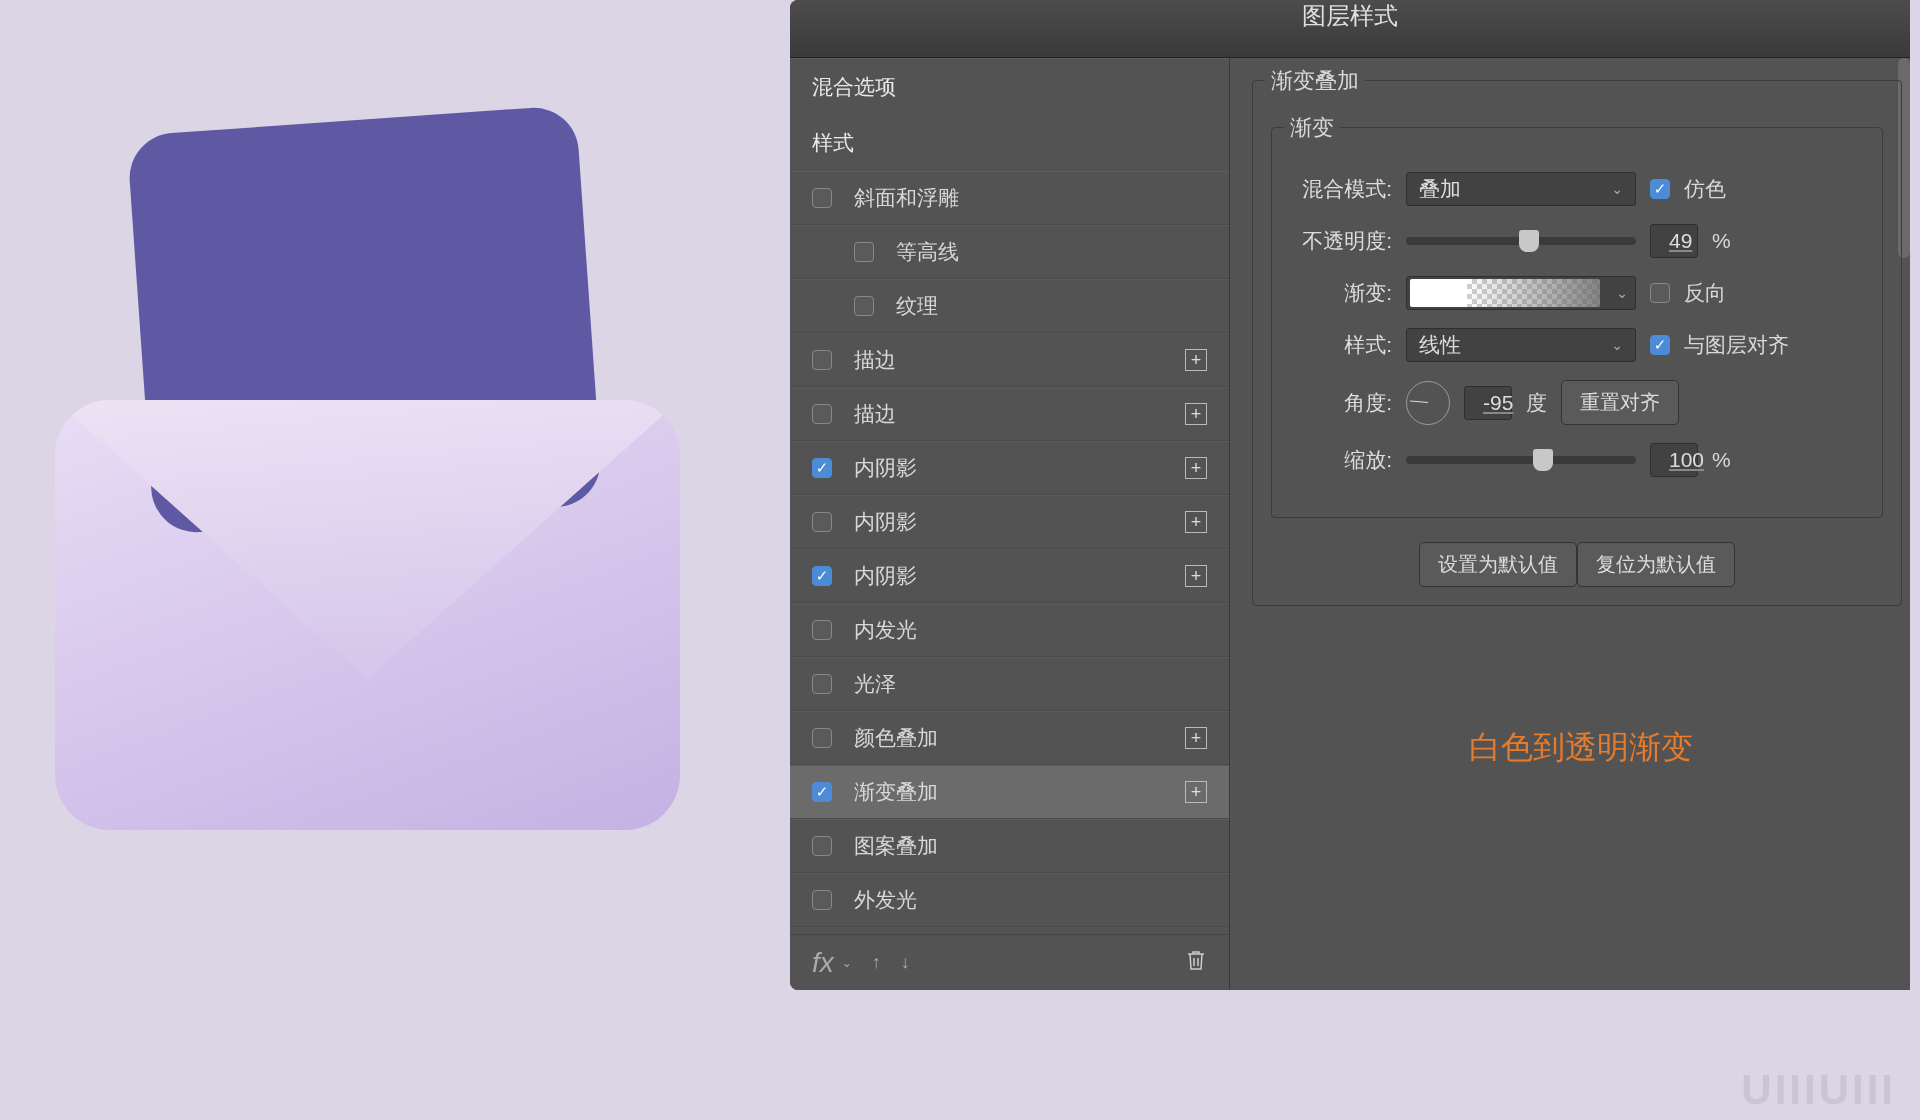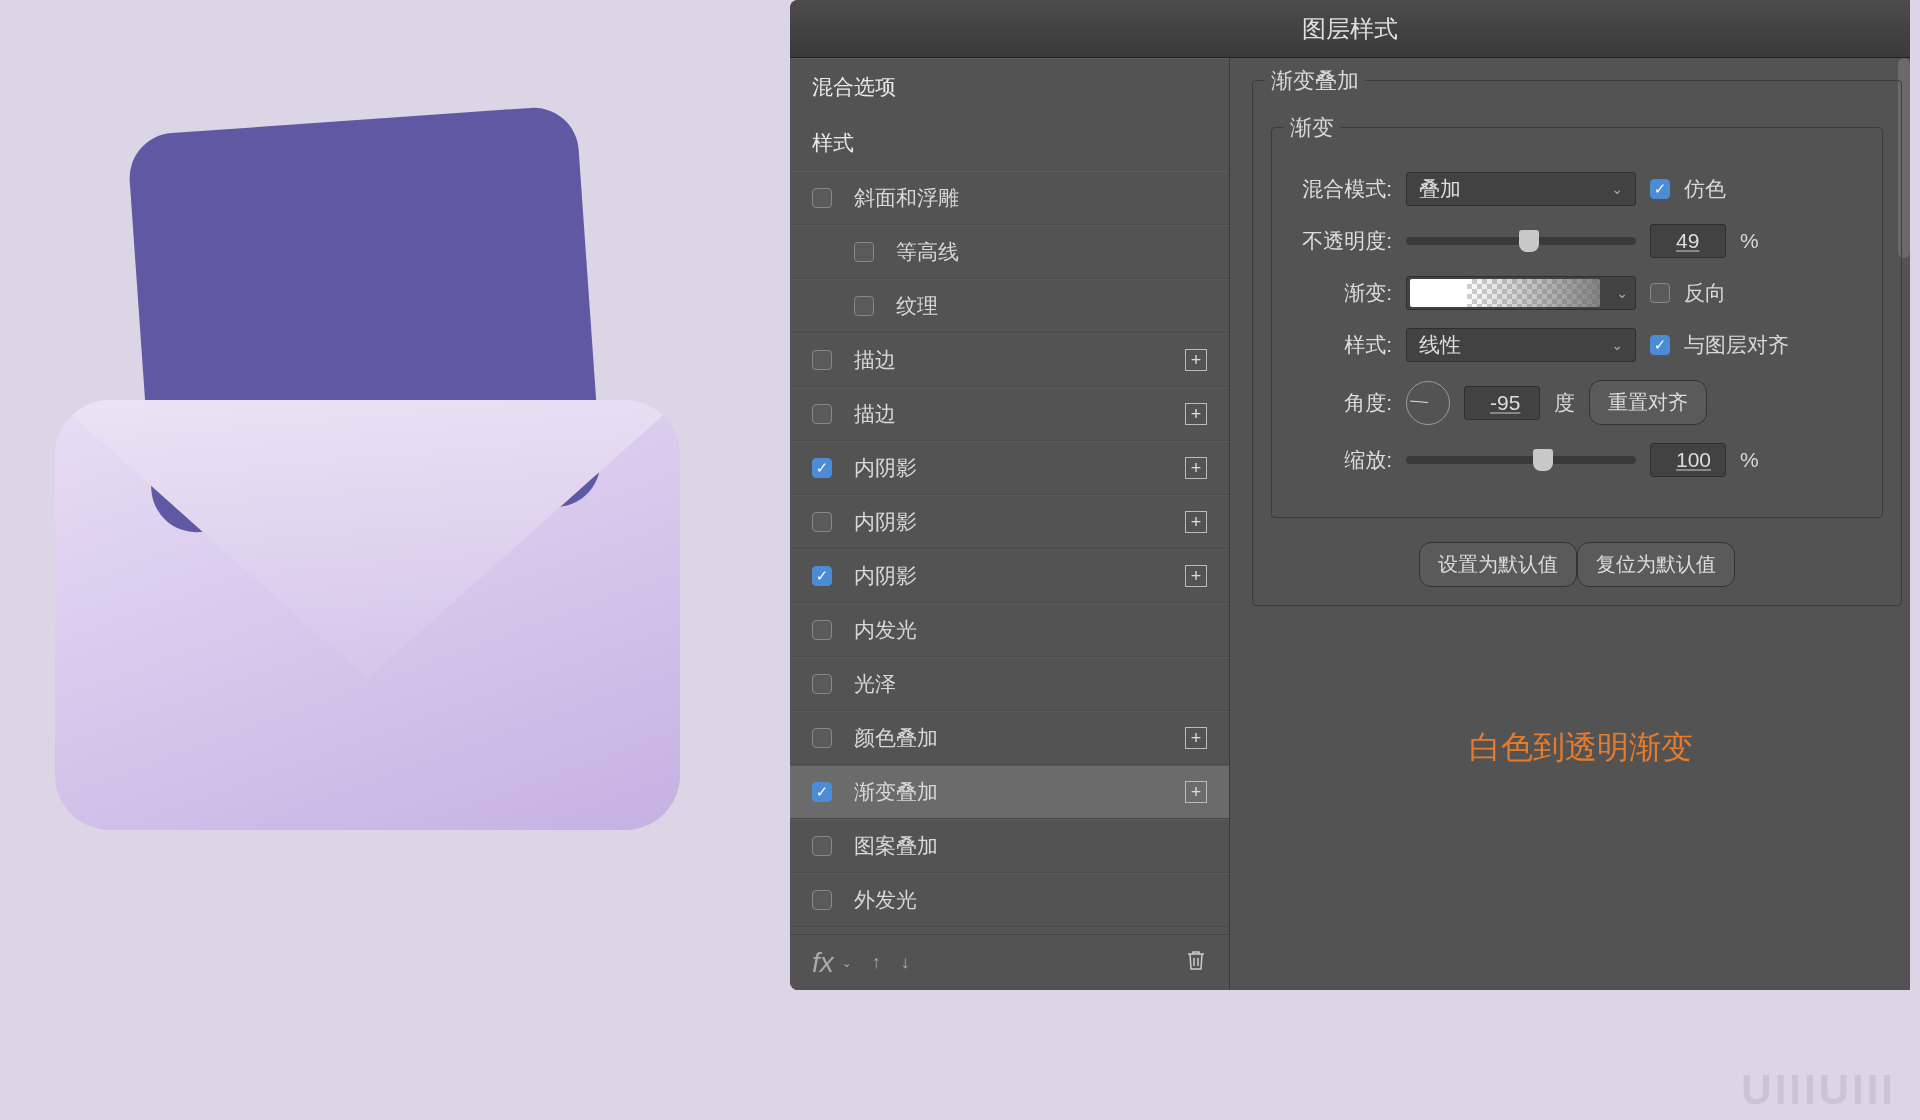--- a/index.html
+++ b/index.html
@@ -6,21 +6,21 @@
     body { background: #dbd5e5; width: 1920px; height: 1120px; position: relative; overflow: hidden; }
     
     
     .envelope-container { position: absolute; left: 35px; top: 90px; width: 700px; height: 720px; }
     .letter { position: absolute; left: 105px; top: 30px; width: 450px; height: 400px; background: #5e59a2; border-radius: 45px; transform: rotate(-4deg); }
     .envelope-back { position: absolute; left: 20px; top: 310px; width: 625px; height: 430px; background: linear-gradient(160deg, #e8ddf5, #c5b1e3); border-radius: 55px; }
     .envelope-flap { position: absolute; left: 20px; top: 310px; width: 625px; height: 310px; background: linear-gradient(175deg, #ece3f5, #d1c0e8); clip-path: polygon(0 0, 100% 0, 50% 90%); border-top-left-radius: 55px; border-top-right-radius: 55px; }
     
     
     .dialog { position: absolute; left: 790px; top: 0; width: 1120px; height: 990px; background: #535353; border-radius: 8px 0 0 8px; overflow: hidden; font-size: 21px; color: #d8d8d8; }
-    .titlebar { height: 58px; background: linear-gradient(#4c4c4c, #3a3a3a); display: flex; align-items: center; justify-content: center; color: #e0e0e0; font-size: 24px; border-bottom: 1px solid #222; }
+    .titlebar { height: 58px; background: linear-gradient(#4c4c4c, #3a3a3a); display: flex; justify-content: center; color: #e0e0e0; font-size: 24px; border-bottom: 1px solid #222; }
     
     .dialog-body { display: flex; height: calc(100% - 58px); }
     
     
     .styles-panel { width: 440px; background: #535353; border-right: 1px solid #3a3a3a; display: flex; flex-direction: column; }
     .styles-list { flex: 1; overflow: hidden; }
     .style-header { padding: 14px 22px; color: #e8e8e8; }
     .style-item { display: flex; align-items: center; padding: 12px 22px; border-bottom: 1px solid #494949; border-top: 1px solid #5c5c5c; position: relative; }
     .style-item.selected { background: #6b6b6b; }
     .style-item .chk { width: 20px; height: 20px; border: 1px solid #888; border-radius: 4px; margin-right: 22px; display: flex; align-items: center; justify-content: center; background: #5a5a5a; flex-shrink: 0; }
@@ -41,28 +41,28 @@
     .group-inner { border: 1px solid #3c3c3c; border-radius: 4px; padding: 44px 15px 24px 15px; position: relative; }
     .group-inner-label { position: absolute; left: 12px; top: -15px; padding: 0 6px; background: #535353; font-size: 22px; }
     
     .row { display: flex; align-items: center; margin-bottom: 18px; gap: 14px; }
     .row-label { width: 105px; text-align: right; color: #ddd; flex-shrink: 0; }
     .dropdown { background: #424242; border: 1px solid #2e2e2e; border-radius: 3px; height: 34px; display: flex; align-items: center; padding: 6px 12px; width: 230px; justify-content: space-between; color: #ddd; }
     .dropdown.gradient { padding: 3px; }
     .chevron { font-size: 14px; color: #aaa; }
     .slider { width: 230px; height: 8px; background: #3a3a3a; border-radius: 4px; position: relative; }
     .slider .thumb { position: absolute; top: -7px; width: 20px; height: 22px; background: #c8c8c8; border-radius: 3px 3px 8px 8px; }
-    .input-field { background: #424242; border: 1px solid #2e2e2e; border-radius: 3px; height: 34px; width: 76px; display: flex; align-items: center; padding: 0 25px; color: #ddd; text-decoration: underline; text-decoration-color: #888; }
+    .input-field { background: #424242; border: 1px solid #2e2e2e; border-radius: 3px; height: 34px; width: 48px; display: flex; align-items: center; padding: 0 18px; color: #ddd; text-decoration: underline; text-decoration-color: #888; }
     .chk-inline { width: 20px; height: 20px; border: 1px solid #888; border-radius: 4px; display: flex; align-items: center; justify-content: center; background: #5a5a5a; flex-shrink: 0; }
     .chk-inline.on { background: #4c8cd6; border-color: #4c8cd6; color: #fff; font-size: 15px; }
     .grad-swatch { width: 190px; height: 28px; background: linear-gradient(90deg, #fff 0%, #fff 30%, rgba(255,255,255,0.35) 100%); border-radius: 2px; position: relative; }
     .grad-swatch::before { content: ""; position: absolute; right: 0; top: 0; width: 70%; height: 100%; background-image: linear-gradient(45deg, #666 25%, transparent 25%), linear-gradient(-45deg, #666 25%, transparent 25%), linear-gradient(45deg, transparent 75%, #666 75%), linear-gradient(-45deg, transparent 75%, #666 75%); background-size: 10px 10px; background-position: 0 0, 0 5px, 5px -5px, -5px 0; opacity: 0.3; }
     .angle-dial { width: 44px; height: 44px; border: 1px solid #999; border-radius: 50%; position: relative; background: #535353; }
     .angle-dial .hand { position: absolute; left: 50%; top: 50%; width: 18px; height: 1px; background: #ddd; transform-origin: 0 0; transform: rotate(185deg); }
-    .btn { background: #5a5a5a; border: 1px solid #333; border-radius: 12px; padding: 8px 18px; color: #ddd; font-size: 20px; }
+    .btn { background: #5a5a5a; border: 1px solid #333; border-radius: 5px; padding: 8px 18px; color: #ddd; font-size: 20px; }
     
     .buttons-row { display: flex; margin-top: 24px; justify-content: center; }
     .annotation { color: #e87b2a; font-size: 32px; text-align: center; margin-top: 120px; font-weight: 500; }
     
     .watermark { position: absolute; right: 24px; bottom: 6px; color: #c3bcd0; font-size: 42px; font-weight: bold; letter-spacing: 3px; opacity: 0.65; font-family: sans-serif; }
   </style>
 </head>
 <body>
 
 <div class="envelope-container">

